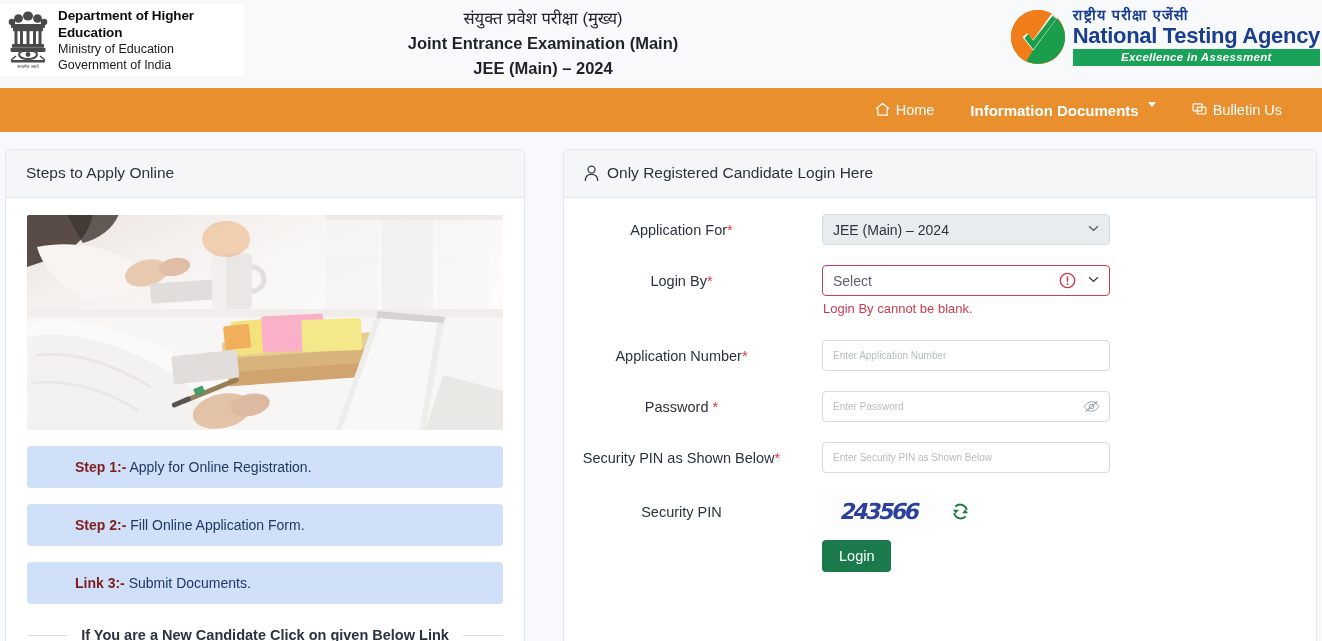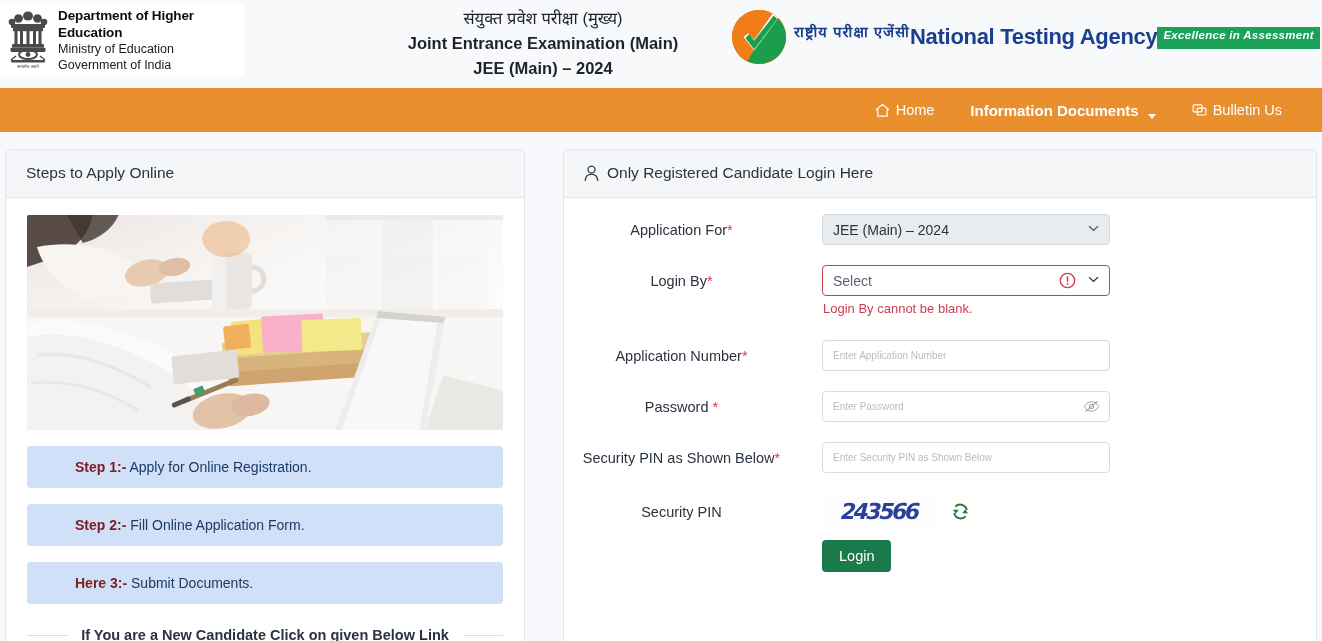--- a/index.html
+++ b/index.html
@@ -36,38 +36,38 @@
   .title-hi { font-size: 16.5px; color: #1e232b; line-height: 1.5; }
   .title-en { font-size: 16.5px; font-weight: bold; color: #1e232b; line-height: 1.55; }
   .title-code { font-size: 16.5px; font-weight: bold; color: #1e232b; line-height: 1.5; }
 
   .nta-logo {
     position: absolute; right: 2px; top: 8px;
     display: flex; align-items: center; gap: 6px;
     z-index: 2;
   }
   .nta-circle { width: 58px; height: 58px; flex: 0 0 58px; }
-  .nta-words { display: flex; flex-direction: row; }
+  .nta-words { display: flex; flex-direction: column; }
   .nta-hi { font-size: 14.5px; font-weight: bold; color: #1b3f8f; letter-spacing: 1.2px; line-height: 1.1; }
   .nta-en { font-size: 22px; font-weight: bold; color: #1b3f8f; line-height: 1.05; letter-spacing: -0.3px; }
   .nta-tag {
     background: #1aa259; color: #ffffff; font-size: 11.5px; font-weight: bold;
     font-style: italic; padding: 2px 6px 3px; margin-top: 2px; text-align: center;
     letter-spacing: 0.3px;
   }
 
   
   .navbar {
     width: 1322px; height: 44px;
     background: #e98f2e;
     display: flex; align-items: center; justify-content: flex-end;
     padding-right: 22px;
   }
   .nav-item {
-    display: flex; align-items: flex-end; gap: 6px;
+    display: flex; align-items: flex-start; gap: 6px;
     color: #ffffff; font-size: 14.5px;
     padding: 0 18px; cursor: pointer; white-space: nowrap;
   }
   .nav-item.bold { font-weight: bold; font-size: 15px; }
   .nav-caret {
     width: 0; height: 0; border-left: 4.5px solid transparent;
     border-right: 4.5px solid transparent; border-top: 5px solid #ffffff;
     margin-left: 3px;
   }
   .nav-ico { width: 15px; height: 15px; display: inline-block; }
@@ -339,21 +339,21 @@
         </svg>
       </div>
 
       <div class="step">
         <b>Step 1:-</b><span> Apply for Online Registration.</span>
       </div>
       <div class="step">
         <b>Step 2:-</b><span> Fill Online Application Form.</span>
       </div>
       <div class="step">
-        <b>Here 3:-</b><span> Submit Documents.</span>
+        <b>Link 3:-</b><span> Submit Documents.</span>
       </div>
 
       <div class="divider-wrap">
         <div class="divider-line"></div>
         <span class="divider-text">If You are a New Candidate Click on given Below Link</span>
       </div>
     </div>
   </div>
 
   <div class="card right-card">

